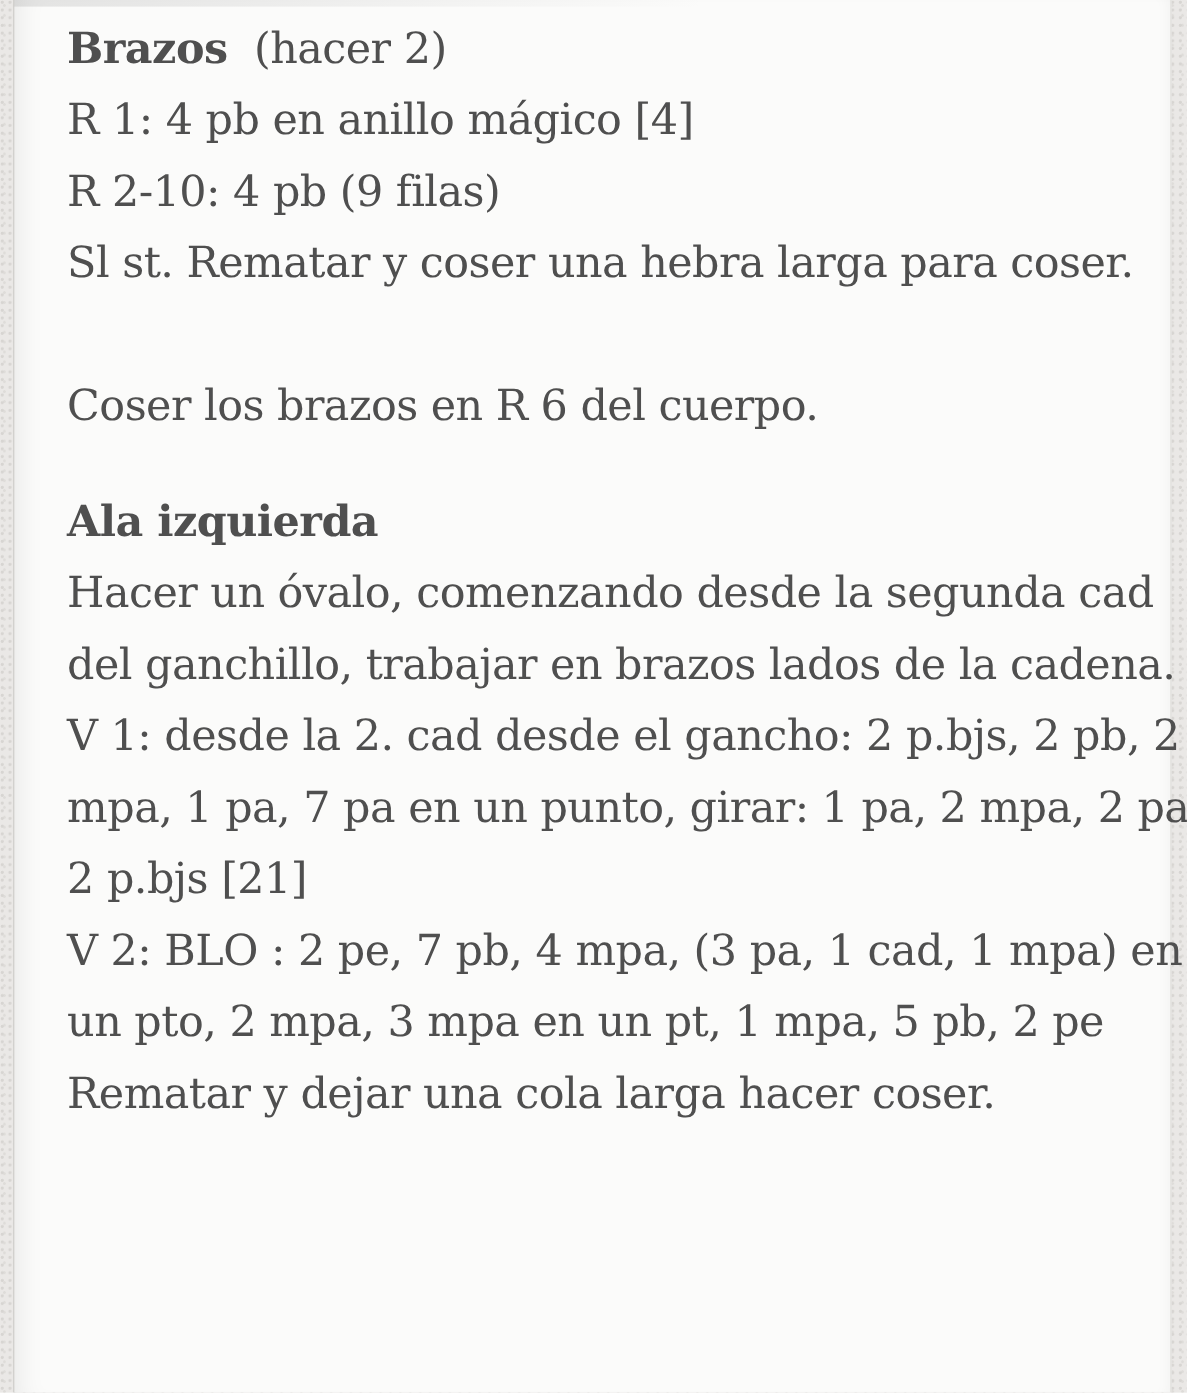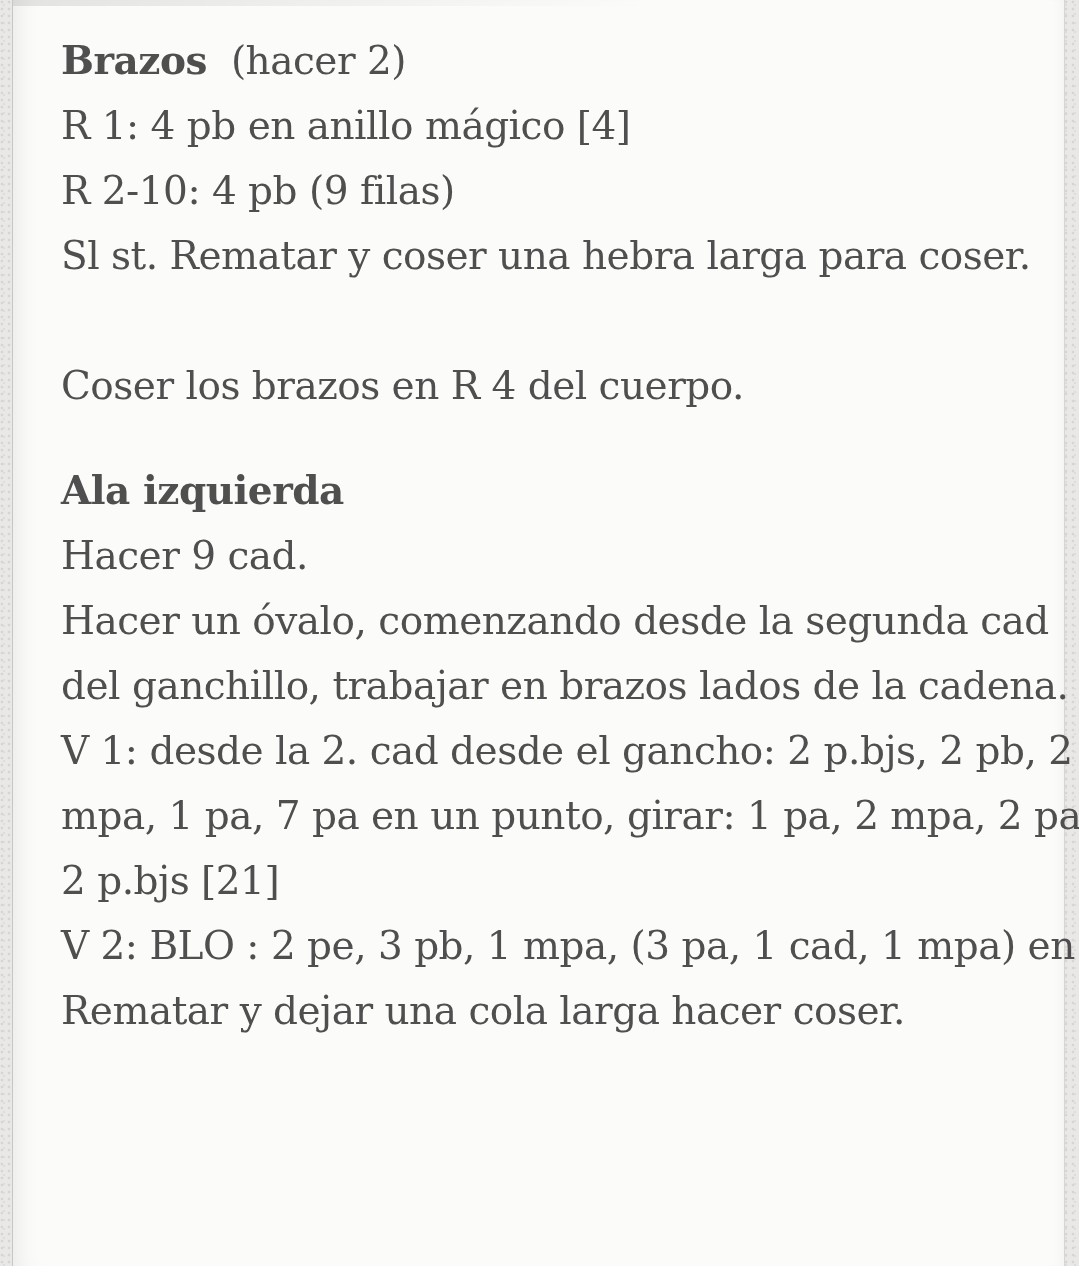--- a/index.html
+++ b/index.html
@@ -47,21 +47,21 @@
     opacity: 0.8;
     pointer-events: none;
   }
 
   .content {
     position: absolute;
     left: 0;
     top: 0;
     width: 100%;
     box-sizing: border-box;
-    padding: 28px 28px 0 48px;
+    padding: 12px 28px 0 48px;
     color: #4f4f4f;
     font-size: 39px;
     line-height: 65px;
     letter-spacing: -0.5px;
     white-space: nowrap;
   }
 
   .content p {
     margin: 0;
     padding: 0;
@@ -96,36 +96,36 @@
 
     <p><b>Brazos</b><span class="after-bold">(hacer 2)</span></p>
 
 
     <p><span>R 1: 4 pb en anillo mágico [4]</span></p>
 
     <p><span>R 2-10: 4 pb (9 filas)</span></p>
 
     <p><span>Sl st. Rematar y coser una hebra larga para coser.</span></p>
 
-    <p class="blank-line-before"><span>Coser los brazos en R 4 del cuerpo.</span></p>
+    <p class="blank-line-before"><span>Coser los brazos en R 6 del cuerpo.</span></p>
 
     <p class="section-heading"><b>Ala izquierda</b></p>
 
 
-    <p><span>Hacer 9 cad.</span></p>
 
     <p><span>Hacer un óvalo, comenzando desde la segunda cad</span></p>
 
     <p><span>del ganchillo, trabajar en brazos lados de la cadena.</span></p>
 
     <p><span>V 1: desde la 2. cad desde el gancho: 2 p.bjs, 2 pb, 2</span></p>
 
     <p><span>mpa, 1 pa, 7 pa en un punto, girar: 1 pa, 2 mpa, 2 pa,</span></p>
 
     <p><span>2 p.bjs [21]</span></p>
 
-    <p><span>V 2: BLO : 2 pe, 3 pb, 1 mpa, (3 pa, 1 cad, 1 mpa) en</span></p>
+    <p><span>V 2: BLO : 2 pe, 7 pb, 4 mpa, (3 pa, 1 cad, 1 mpa) en</span></p>
 
+    <p><span>un pto, 2 mpa, 3 mpa en un pt, 1 mpa, 5 pb, 2 pe</span></p>
 
     <p><span>Rematar y dejar una cola larga hacer coser.</span></p>
 
   </div>
 </div>
 
 </body></html>

